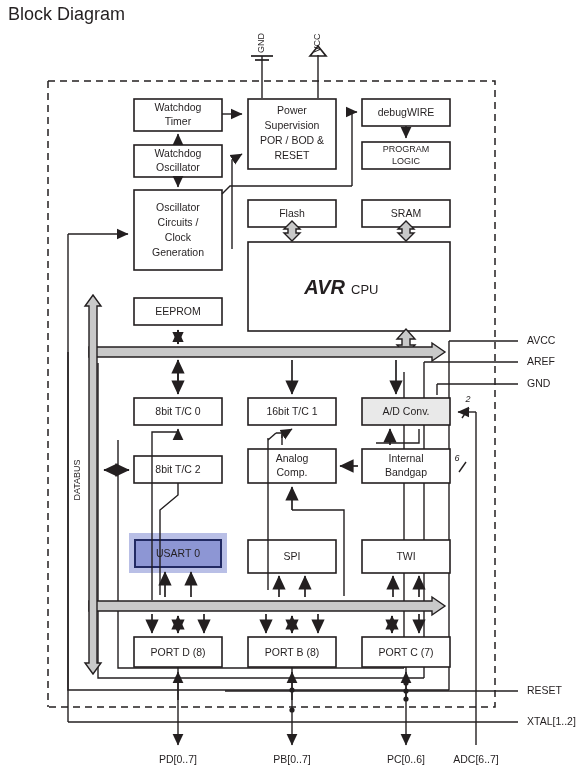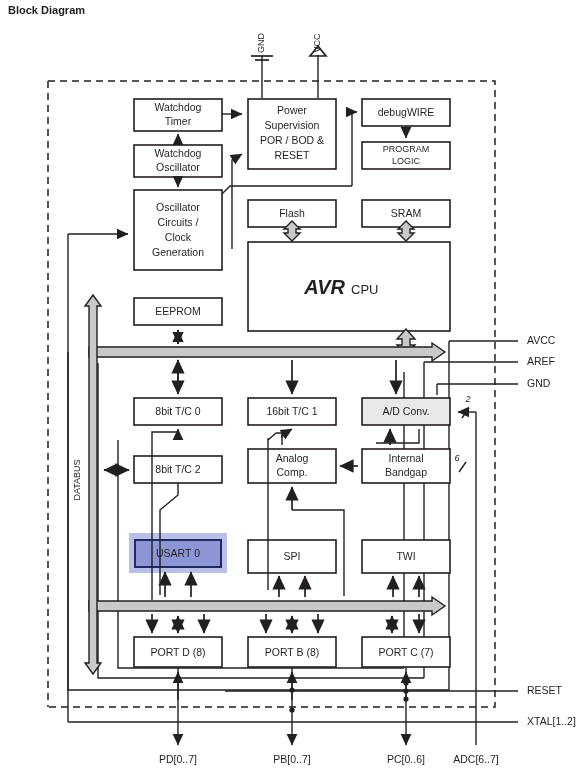--- a/index.html
+++ b/index.html
@@ -1,17 +1,17 @@
 <!DOCTYPE html>
 <html><head>
 <meta charset="utf-8">
 <style>
   html,body{margin:0;padding:0;background:#ffffff;}
   body{width:586px;height:768px;font-family:"Liberation Sans",sans-serif;color:#231f20;overflow:hidden;}
-  #page-title{position:absolute;left:8px;top:4px;font-size:11px;color:#231f20;font-weight:bold;}
+  #page-title{position:absolute;left:8px;top:4px;font-size:18px;color:#231f20;}
   svg{position:absolute;left:0;top:0;}
   .bx{fill:#ffffff;stroke:#231f20;stroke-width:1.6;}
   .bx-gray{fill:#e9e9e9;stroke:#231f20;stroke-width:1.6;}
   .bx-hl-outer{fill:#b9bfe6;stroke:none;}
   .bx-hl{fill:#8d96d4;stroke:#222a63;stroke-width:2;}
   .lbl{font-family:"Liberation Sans",sans-serif;font-size:10.5px;fill:#231f20;text-anchor:middle;dominant-baseline:middle;}
   .lbl-sm{font-size:9px;}
   .lbl-side{font-size:10.5px;text-anchor:start;}
   .lbl-num{font-size:9px;font-style:italic;}
   .wire{stroke:#231f20;stroke-width:1.4;fill:none;}

